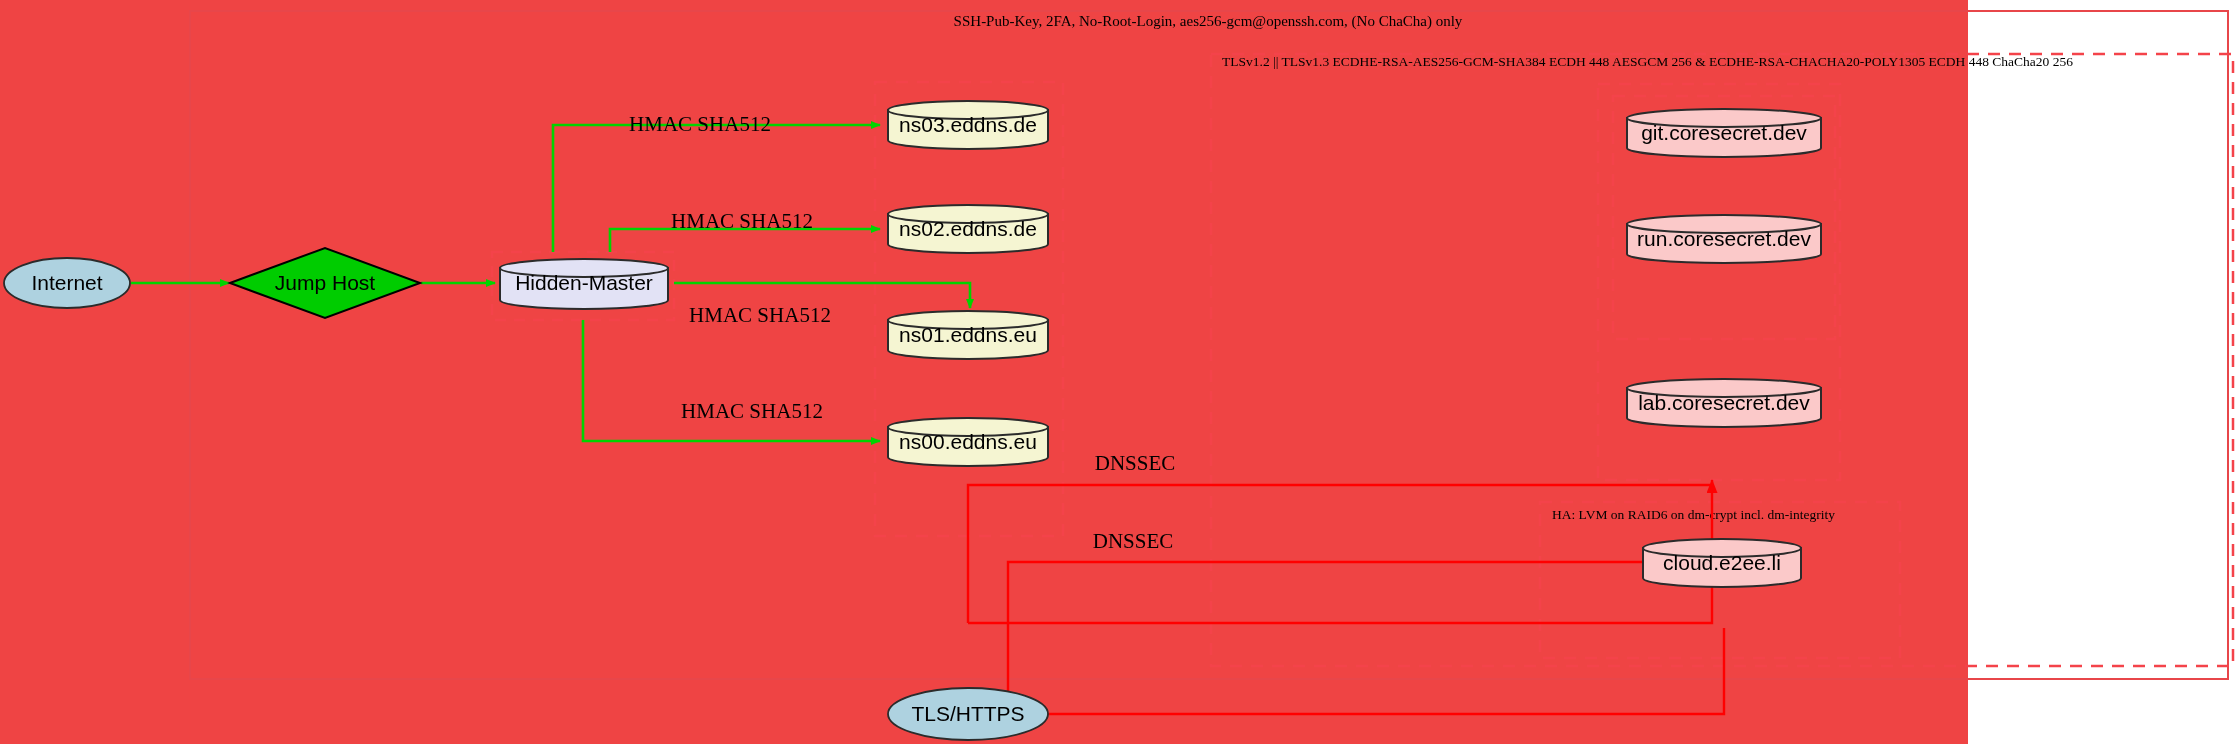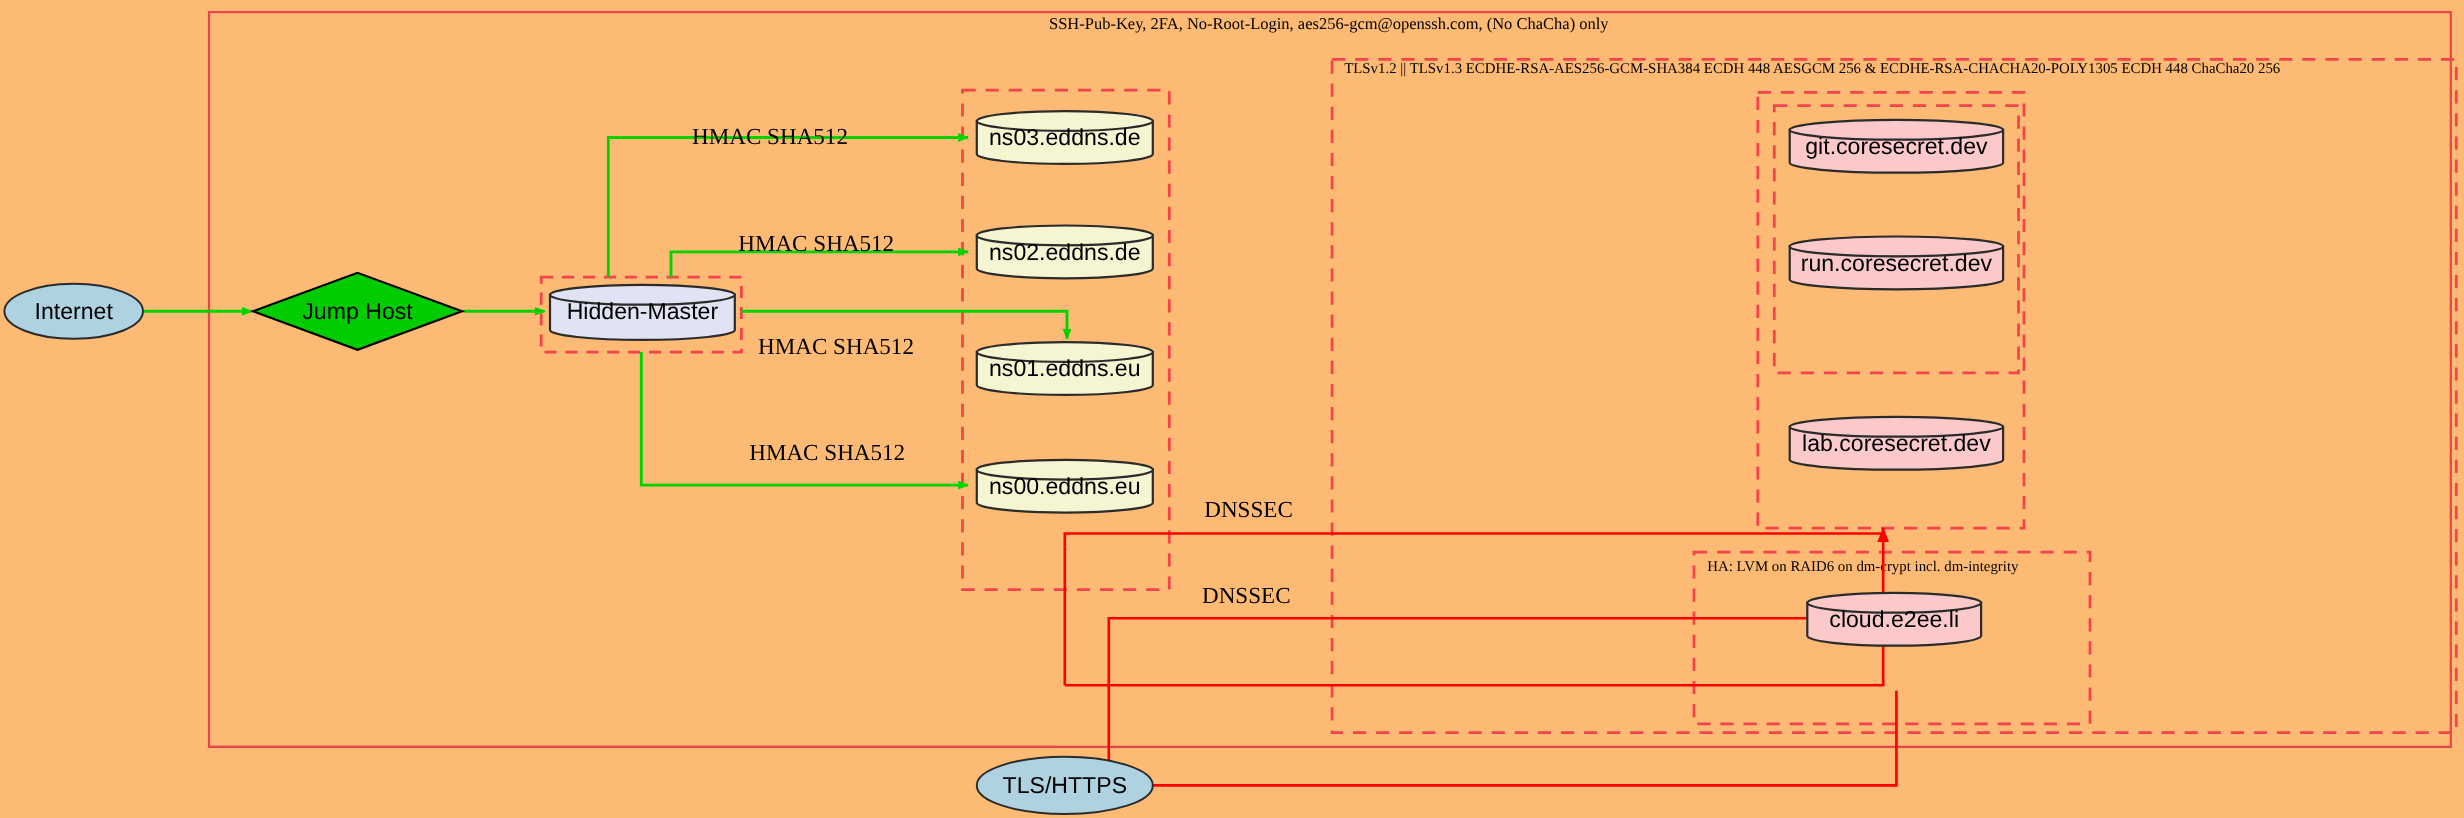--- a/index.html
+++ b/index.html
@@ -1,17 +1,17 @@
 <!DOCTYPE html>
 <html><head>
 <meta charset="utf-8">
 <style>
   html,body{margin:0;padding:0;background:#ffffff;}
   body{width:2240px;height:744px;overflow:hidden;font-family:"Liberation Sans",sans-serif;}
-  #stage{position:relative;width:2240px;height:744px;background:#fdba74;}
+  #stage{position:relative;width:1968px;height:744px;background:#ef4444;}
   svg#diagram{position:absolute;left:0;top:0;width:2240px;height:744px;}
   .serif-lbl{font-family:"Liberation Serif",serif;font-size:15px;fill:#000;}
   .serif-sm{font-family:"Liberation Serif",serif;font-size:13.5px;fill:#000;}
   .edge-lbl{font-family:"Liberation Serif",serif;font-size:21px;fill:#000;}
   .node-lbl{font-family:"Liberation Sans",sans-serif;font-size:21px;fill:#000;}
   .cyl-body{stroke:#2b2b2b;stroke-width:2;}
   .cyl-top{stroke:#2b2b2b;stroke-width:2;}
 </style>
 </head>
 <body>

